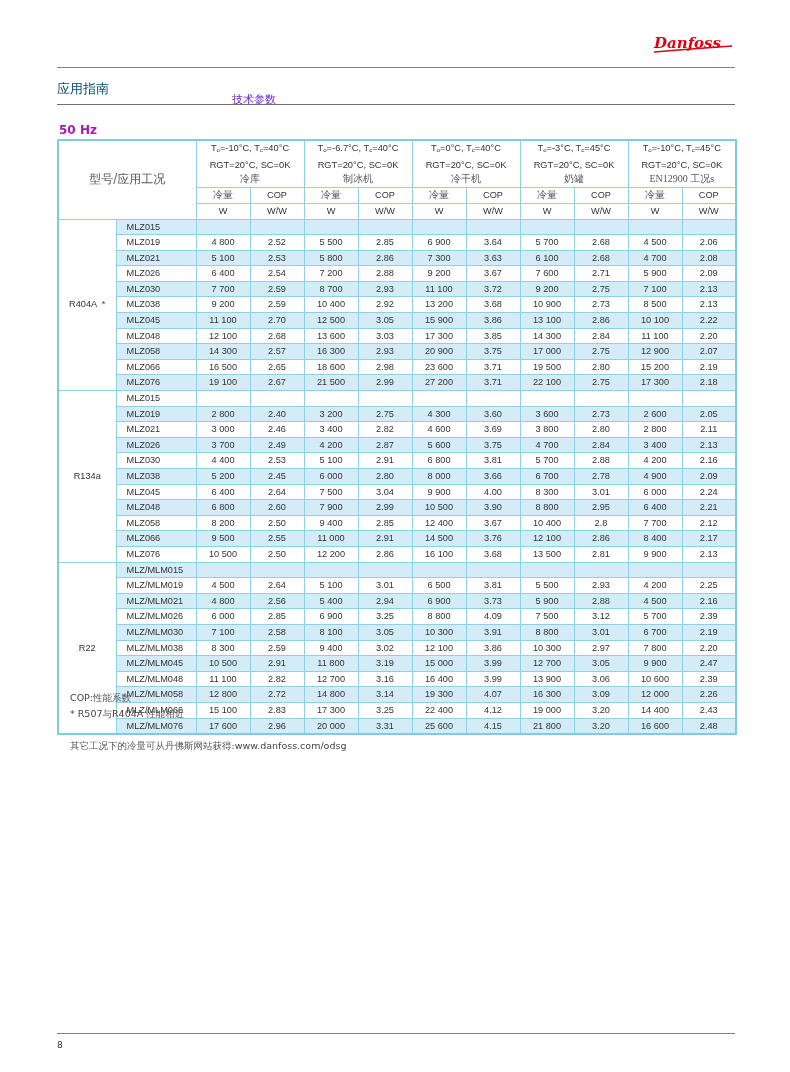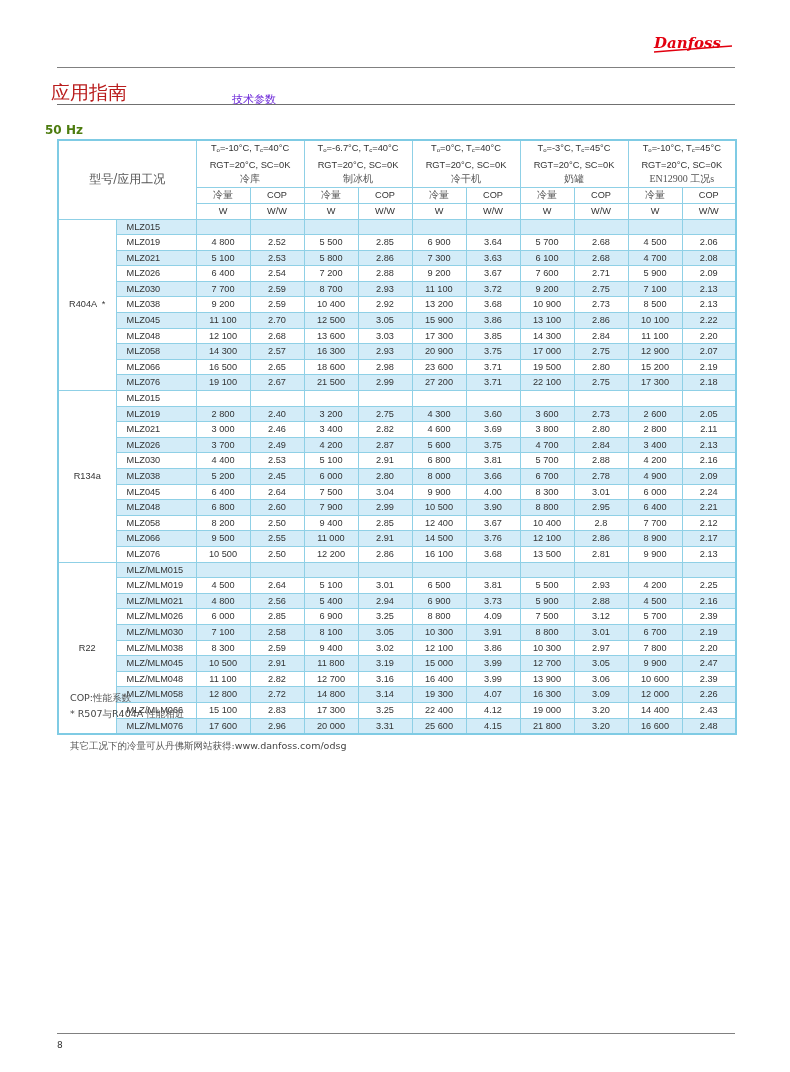--- a/index.html
+++ b/index.html
@@ -1,23 +1,23 @@
 <!DOCTYPE html>
 <html><head>
 <meta charset="utf-8">
 <style>
   html, body { margin: 0; padding: 0; background: #ffffff; }
   body { width: 790px; height: 1072px; position: relative; overflow: hidden;
          font-family: "DejaVu Sans", "Liberation Sans", sans-serif; color: #333; }
   .logo { position: absolute; left: 650px; top: 30px; width: 86px; height: 26px; }
   .top-rule { position: absolute; left: 57px; top: 67px; width: 678px; height: 1px; background: #808080; }
-  .hdr-left { position: absolute; left: 51px; top: 80px; font-size: 19px; color: #b91c1c; }
+  .hdr-left { position: absolute; left: 57px; top: 80px; font-size: 13px; color: #0c4a6e; }
   .hdr-right { position: absolute; left: 232px; top: 92px; font-size: 11px; color: #6d28d9; }
   .hdr-rule { position: absolute; left: 57px; top: 104px; width: 678px; height: 1px; background: #707070; }
-  .freq { position: absolute; left: 45px; top: 123px; font-size: 12px; font-weight: bold; color: #4d7c0f;
+  .freq { position: absolute; left: 59px; top: 123px; font-size: 12px; font-weight: bold; color: #a21caf;
           font-family: "DejaVu Sans", sans-serif; }
 
   table.perf { position: absolute; left: 57px; top: 139px; border-collapse: collapse;
                table-layout: fixed; font-family: "Liberation Sans", "DejaVu Sans", sans-serif;
                font-size: 9.2px; color: #333; border: 2px solid #7fcbe4; }
   table.perf td, table.perf th { border: 1px solid #8fd0e6; padding: 0; text-align: center;
                font-weight: normal; overflow: hidden; white-space: nowrap; }
   table.perf .cond { height: 14.5px; line-height: 14.5px; font-size: 9.3px; border-bottom: none; border-top: none; }
   table.perf .cond-top { border-top: 1px solid #8fd0e6; }
   table.perf .sub { height: 15px; margin-top: 17px; }
@@ -379,21 +379,21 @@
       <tr class="blue">
         <td class="model">MLZ066</td>
         <td class="v">9 500</td>
         <td class="v">2.55</td>
         <td class="v">11 000</td>
         <td class="v">2.91</td>
         <td class="v">14 500</td>
         <td class="v">3.76</td>
         <td class="v">12 100</td>
         <td class="v">2.86</td>
-        <td class="v">8 900</td>
+        <td class="v">8 400</td>
         <td class="v">2.17</td>
       </tr>
       <tr class="white">
         <td class="model">MLZ076</td>
         <td class="v">10 500</td>
         <td class="v">2.50</td>
         <td class="v">12 200</td>
         <td class="v">2.86</td>
         <td class="v">16 100</td>
         <td class="v">3.68</td>

